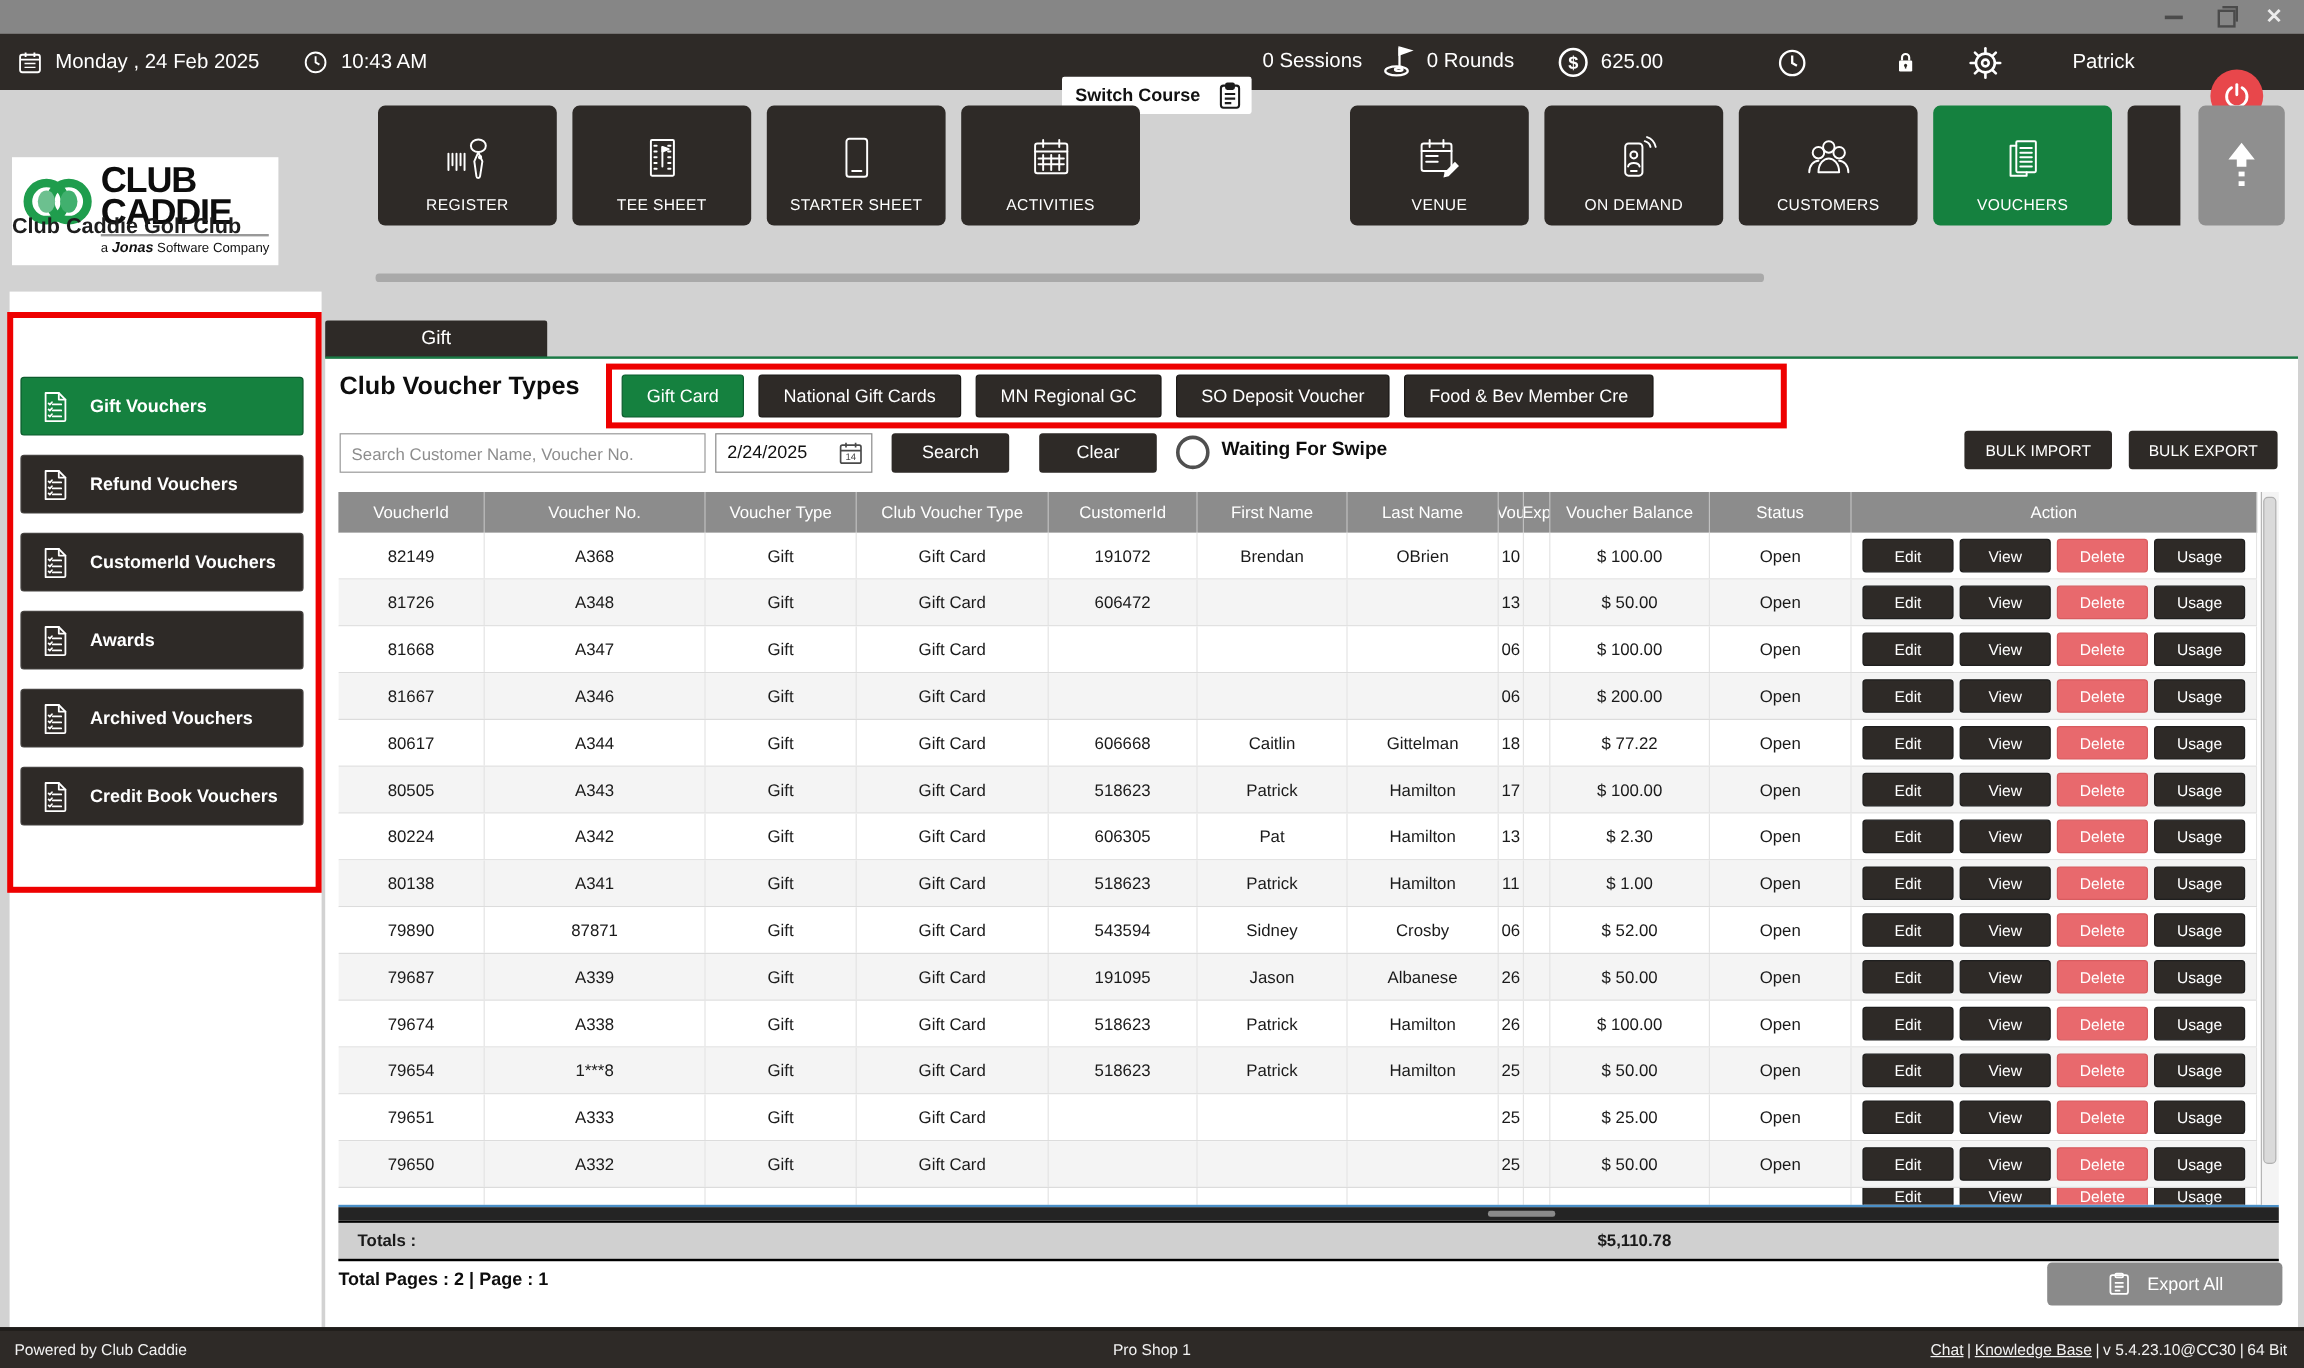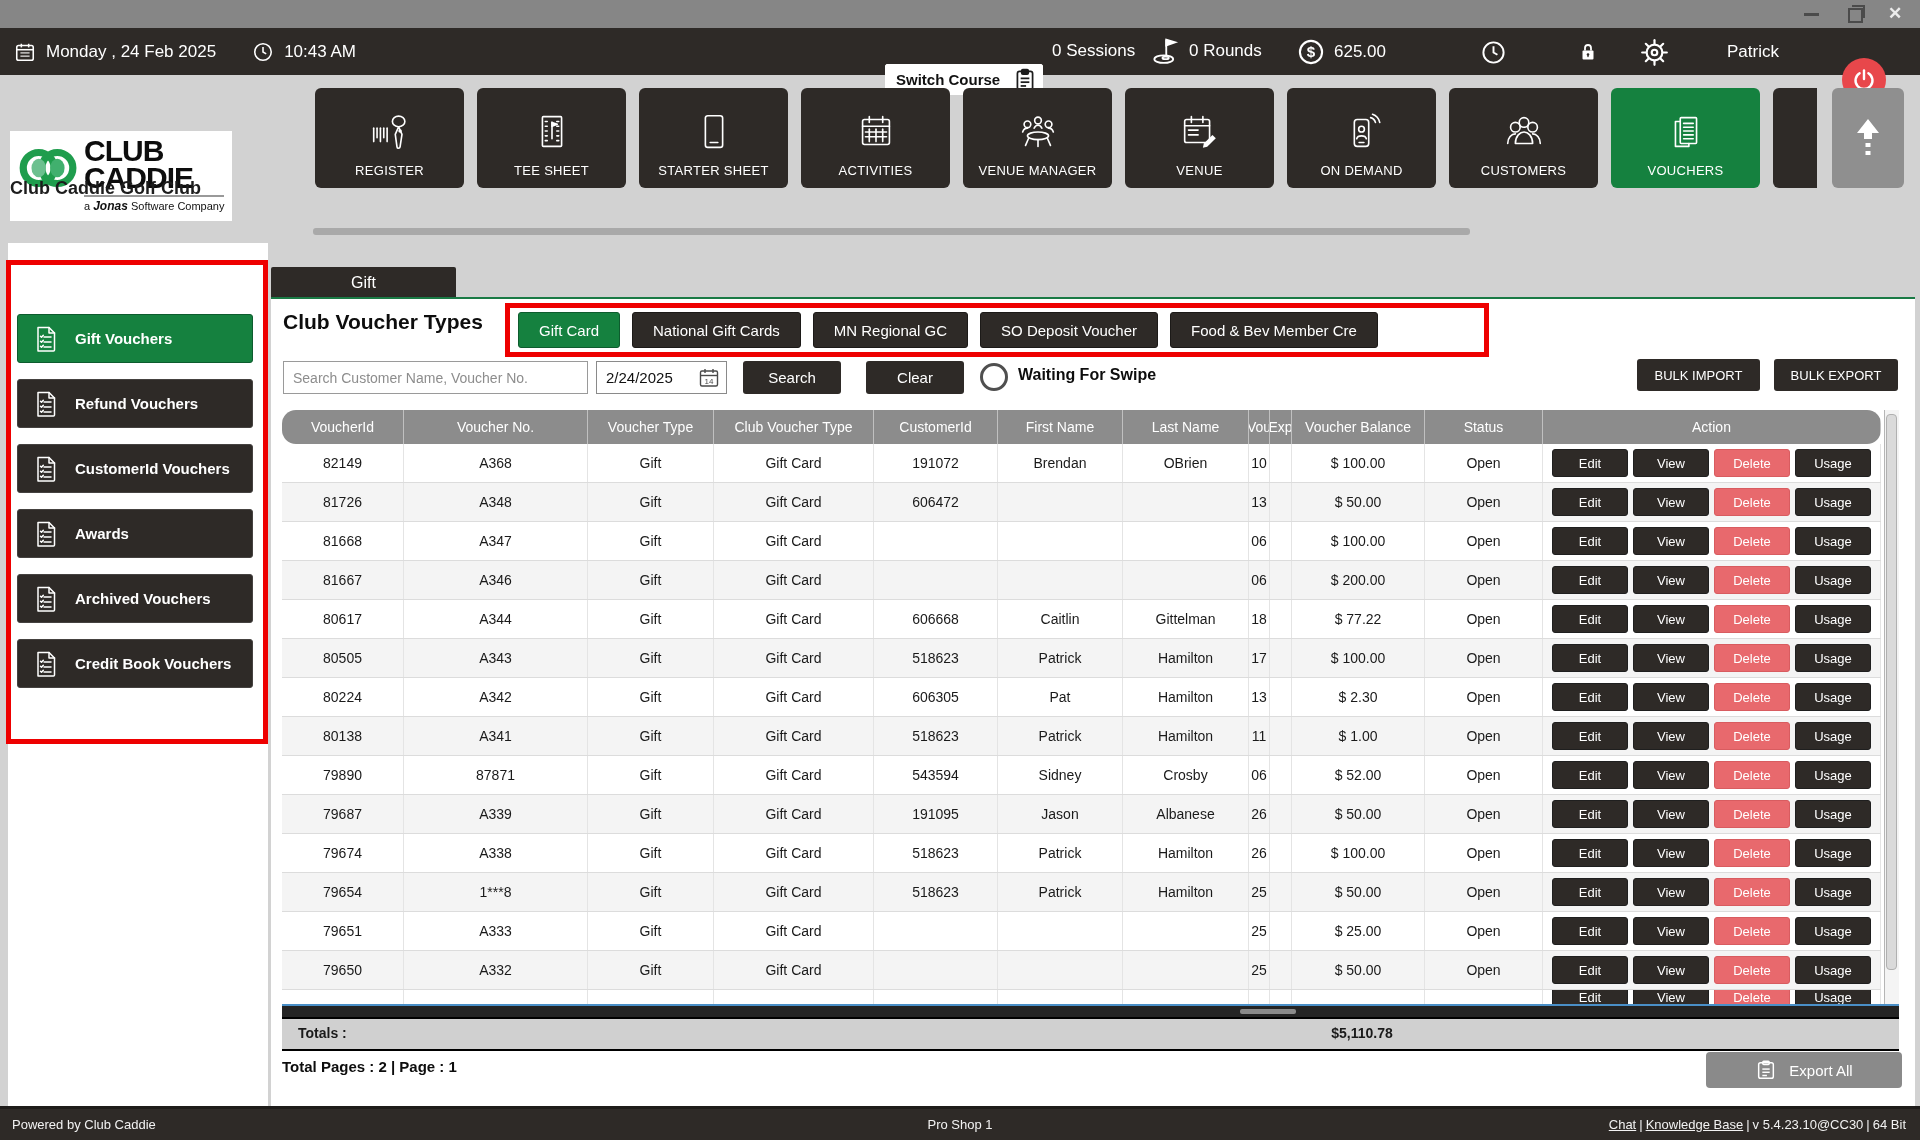--- a/index.html
+++ b/index.html
@@ -78,21 +78,21 @@
   .date-field span{font-size:15px;color:#111;}
   .btn-dark{background:var(--dark,#2e2a27);color:#fff;border:none;border-radius:3px;font-size:15px;}
   .search-btn{left:743px;top:361px;width:98px;height:33px;}
   .clear-btn{left:866px;top:361px;width:98px;height:33px;}
   .radio{left:980px;top:363px;width:22px;height:22px;border-radius:50%;border:3px solid #4f4f4f;background:#fff;}
   .swipe-lbl{left:1018px;top:366px;font-size:16px;font-weight:bold;color:#0d0d0d;}
   .bulk-import{left:1637px;top:359px;width:123px;height:32px;font-size:13px;}
   .bulk-export{left:1774px;top:359px;width:124px;height:32px;font-size:13px;}
 
   
-  .t-header{left:282px;top:410px;width:1599px;height:34px;background:var(--header-gray,#8c8c8c);display:flex;border-radius:14px;}
+  .t-header{left:282px;top:410px;width:1599px;height:34px;background:var(--header-gray,#8c8c8c);display:flex;}
   .th{color:#fff;font-size:14px;display:flex;align-items:center;justify-content:center;
     border-right:1px solid rgba(255,255,255,.45);box-sizing:border-box;white-space:nowrap;overflow:hidden;}
   .t-body{left:282px;top:444px;width:1599px;height:560px;overflow:hidden;background:#fff;}
   .trow{display:flex;height:39px;border-bottom:1px solid #dcdcdc;background:#fff;box-sizing:border-box;}
   .trow.alt{background:#f4f4f4;}
   .trow.partial{height:16px;overflow:hidden;}
   .td{font-size:14px;color:#1a1a1a;display:flex;align-items:center;justify-content:center;
     border-right:1px solid #e4e4e4;box-sizing:border-box;white-space:nowrap;overflow:hidden;}
   .td.action{display:flex;gap:5px;justify-content:center;align-items:center;}
   .act-btn{width:76px;height:28px;border-radius:3px;border:1px solid #1f1f1f;background:var(--dark,#2e2a27);
@@ -303,35 +303,20 @@
           <line x1="17" y1="8" x2="17" y2="14"></line>
           <line x1="31" y1="8" x2="31" y2="14"></line>
           <line x1="17" y1="21" x2="17" y2="34"></line>
           <line x1="24" y1="21" x2="24" y2="34"></line>
           <line x1="31" y1="21" x2="31" y2="34"></line>
           <line x1="13" y1="24" x2="35" y2="24"></line>
           <line x1="13" y1="29" x2="35" y2="29"></line>
         </svg>
     </span>
     <span class="lbl">ACTIVITIES</span>
-  </button>
-  <button class="abs nav-btn" style="left:963px;">
-    <span class="nav-ic">
-      <svg width="46" height="46" viewBox="0 0 48 48">
-          <circle cx="13" cy="16" r="3.5"></circle>
-          <circle cx="24" cy="12" r="3.5"></circle>
-          <circle cx="35" cy="16" r="3.5"></circle>
-          <path d="M8 24c1-3 3-4 5-4M40 24c-1-3-3-4-5-4M20 20c1-2 3-3 4-3s3 1 4 3"></path>
-          <ellipse cx="24" cy="28" rx="11" ry="4"></ellipse>
-          <line x1="24" y1="32" x2="24" y2="39"></line>
-          <line x1="14" y1="31" x2="11" y2="38"></line>
-          <line x1="34" y1="31" x2="37" y2="38"></line>
-        </svg>
-    </span>
-    <span class="lbl">VENUE MANAGER</span>
   </button>
   <button class="abs nav-btn" style="left:1125px;">
     <span class="nav-ic">
       <svg width="46" height="46" viewBox="0 0 48 48">
           <rect x="8" y="11" width="26" height="24" rx="2"></rect>
           <line x1="8" y1="17.5" x2="34" y2="17.5"></line>
           <line x1="15" y1="8" x2="15" y2="14"></line>
           <line x1="27" y1="8" x2="27" y2="14"></line>
           <line x1="12" y1="22" x2="22" y2="22"></line>
           <line x1="12" y1="27" x2="22" y2="27"></line>

